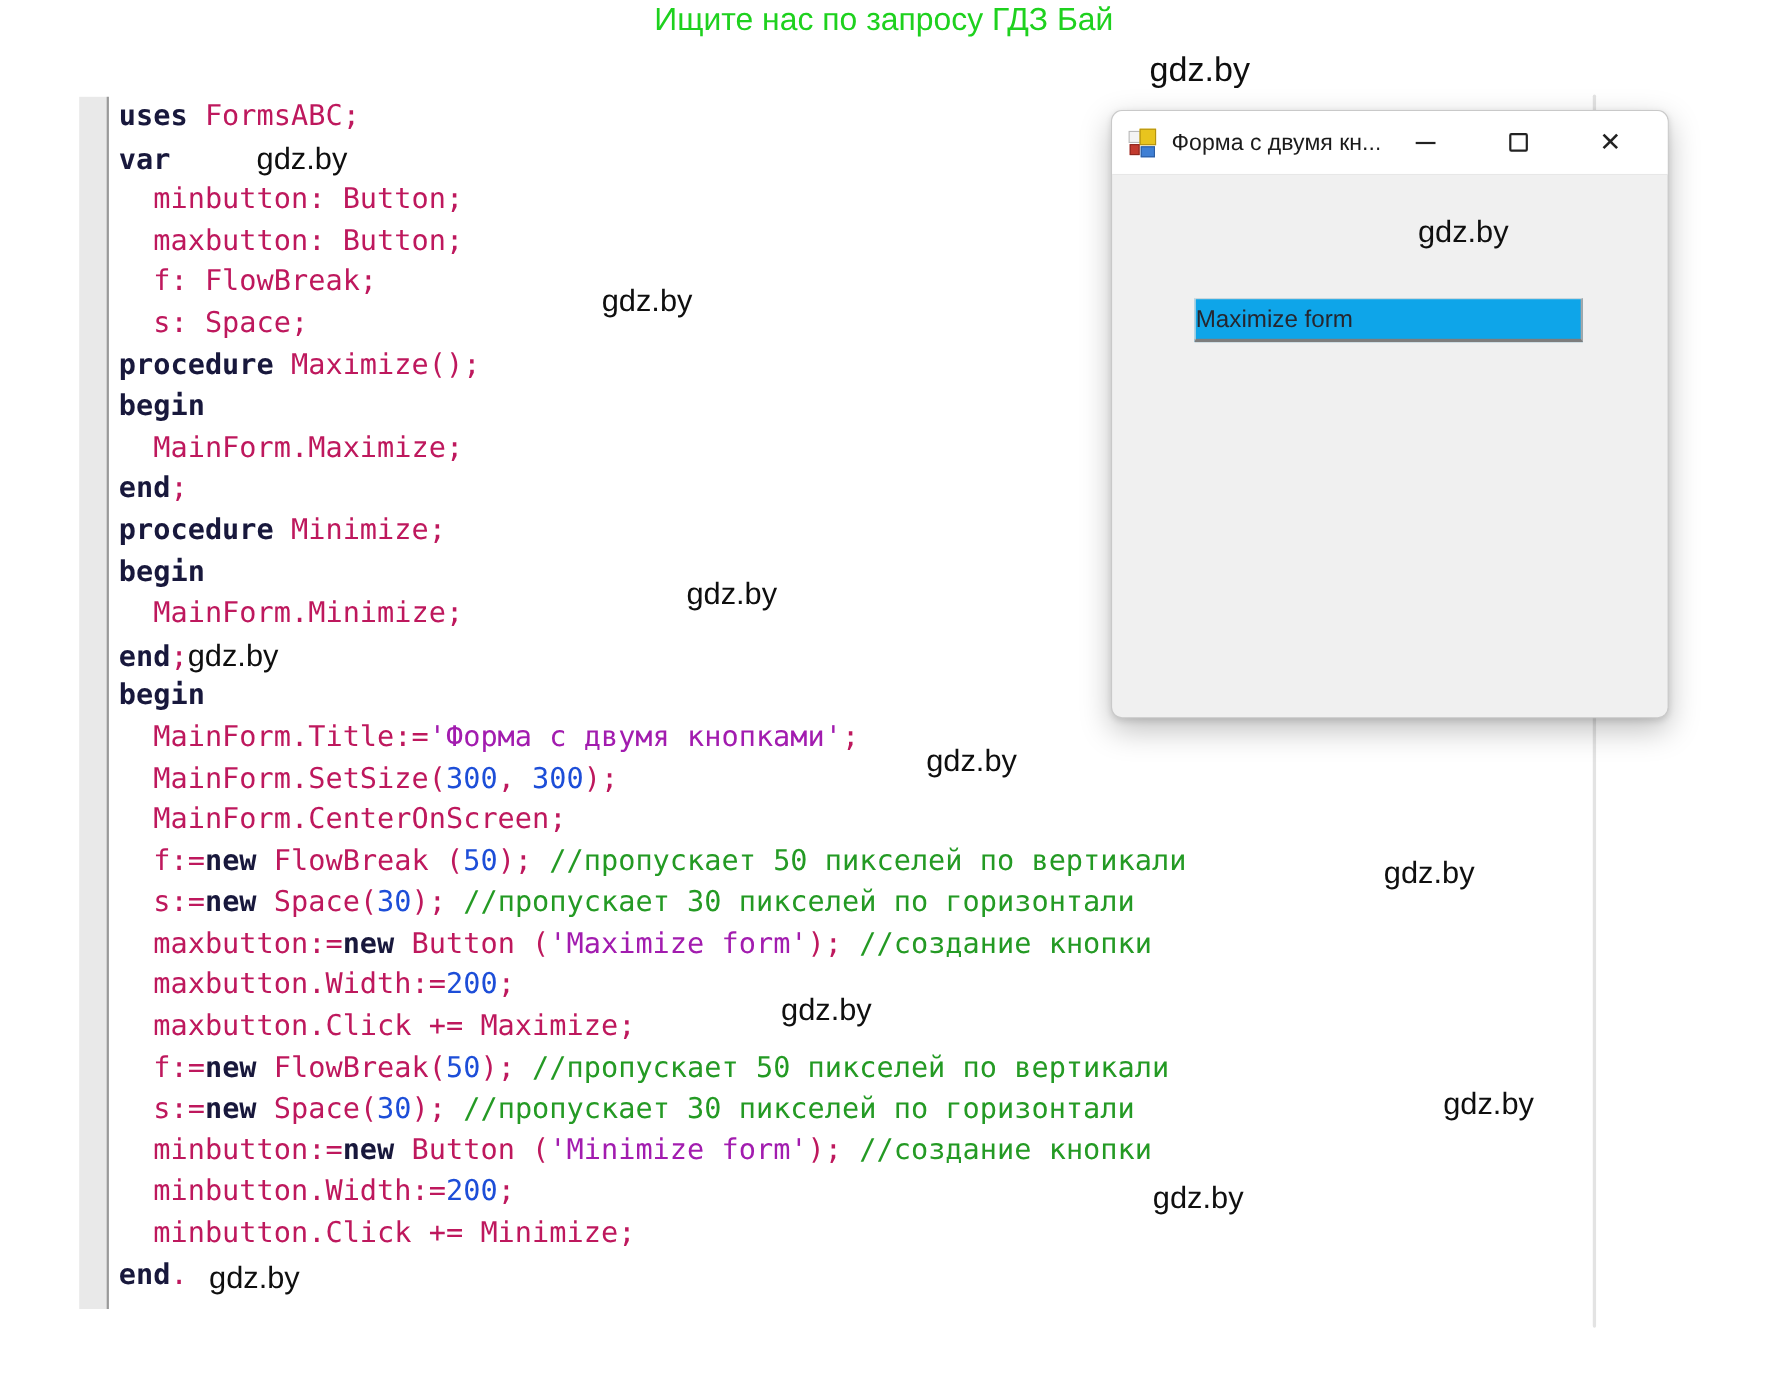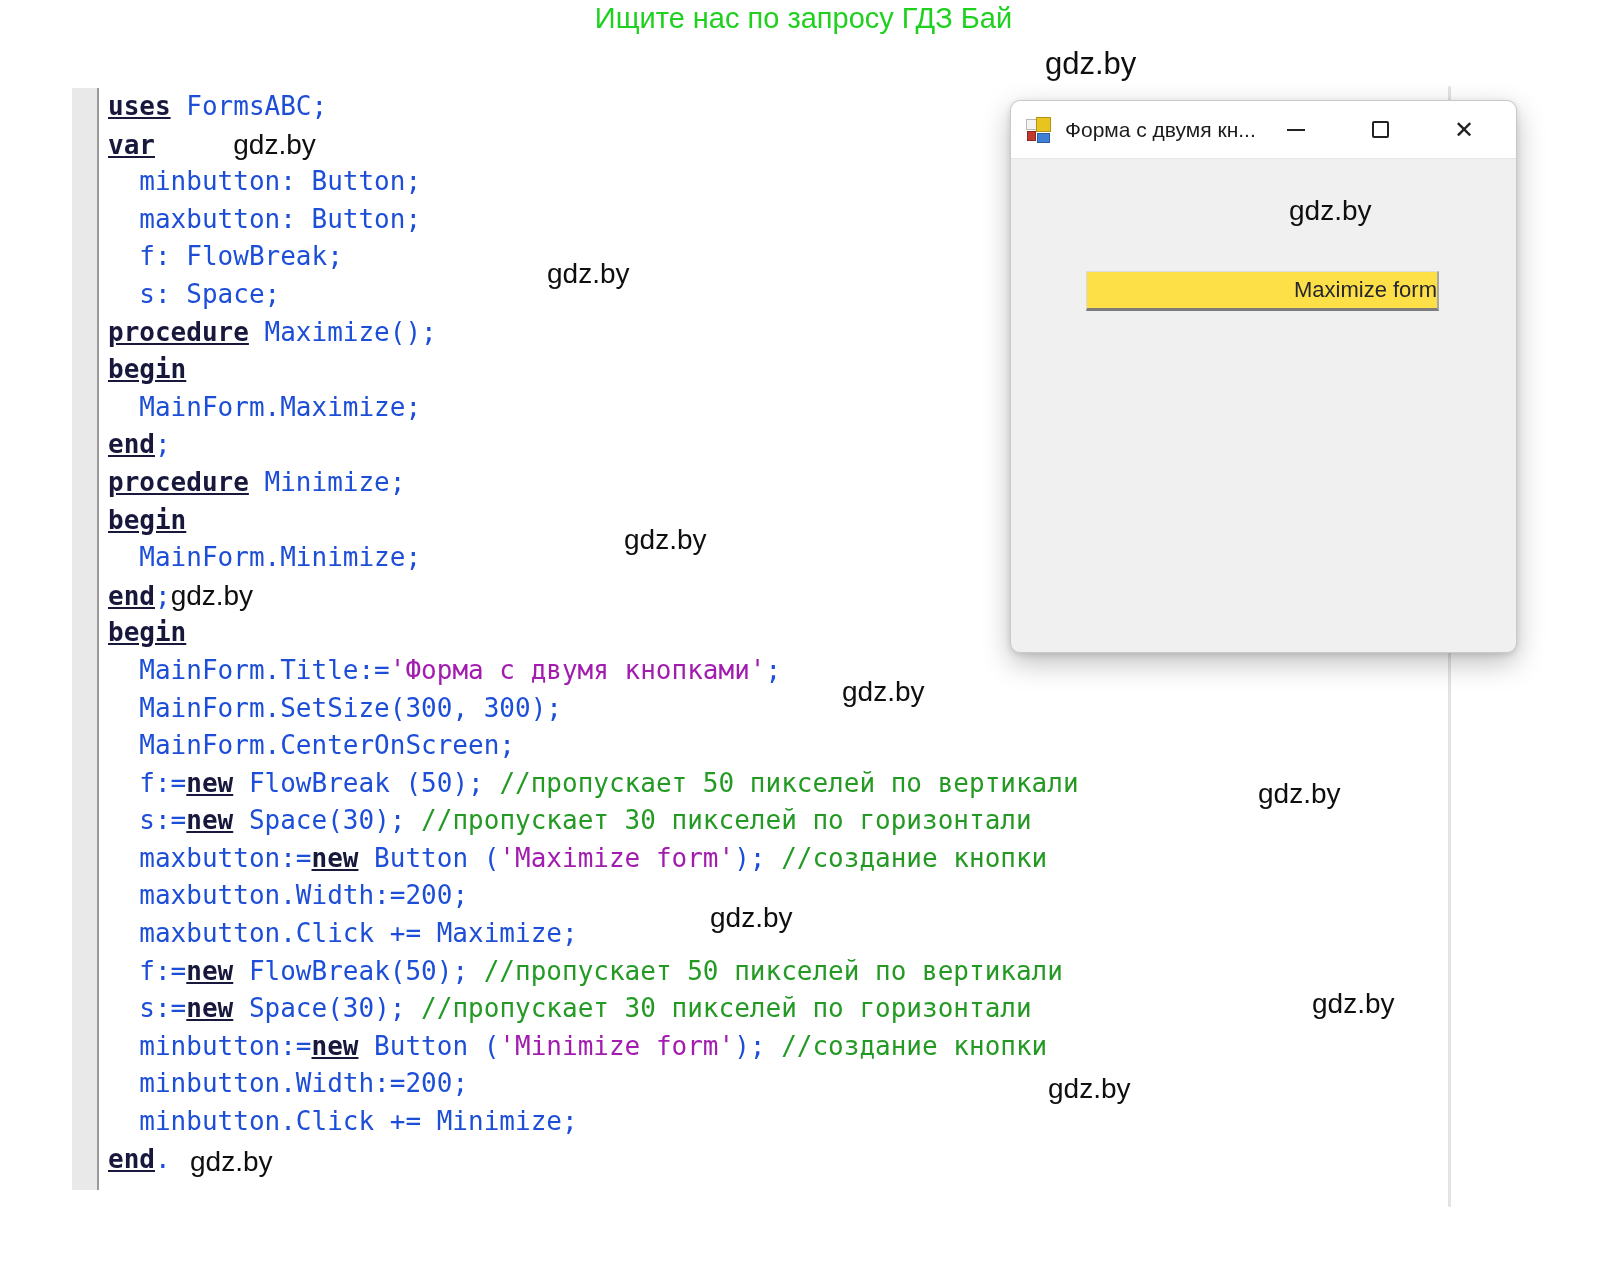--- a/index.html
+++ b/index.html
@@ -36,22 +36,22 @@
     position:absolute; left:1448px; top:86px; width:3px; height:1121px;
     background:#e3e3e3; border-radius:2px;
   }
   .code {
     position:absolute; left:108px; top:88px; width:1340px;
     font-family:"DejaVu Sans Mono","Liberation Mono",monospace;
     font-size:26px; line-height:37.6px; white-space:pre;
     color:#1e1e1e;
   }
   .ln { height:37.6px; }
-  .seg-k { font-weight:bold; color:#18183c;text-decoration:underline; }
-  .seg-p { color:#1d4ed8; }
+  .seg-k { font-weight:bold; color:#18183c; }
+  .seg-p { color:#be185d; }
   .seg-s { color:#a21caf; }
   .seg-n { color:#1d4ed8; }
   .seg-c { color:#249a24; }
   .seg-w {
     font-family:"Liberation Sans", sans-serif; font-size:28px;
     color:#0f0f0f; font-weight:normal;
   }
   
   .win {
     position:absolute; left:1010px; top:100px; width:507px; height:553px;
@@ -77,23 +77,23 @@
   .ctrls { display:flex; flex:0 0 auto; }
   .ctrl {
     width:84px; height:44px; display:flex; align-items:center; justify-content:center;
     cursor:default;
   }
   .glyph-min { display:block; width:18px; height:2px; background:#222; }
   .glyph-max { display:block; width:17px; height:17px; border:2px solid #222; border-radius:2px; }
   .glyph-close { font-size:24px; color:#222; line-height:1; font-weight:400; }
   .form-btn {
     position:absolute; left:75px; width:353px;
-    background:#fde047; color:#26262e;
+    background:#0ea5e9; color:#26262e;
     font-family:"Liberation Sans", sans-serif; font-size:22px;
-    text-align:right;
+    text-align:left;
   }
   .form-btn-max {
     top:170px; height:40px; line-height:36px;
     border:1px solid #dcdcdc;
     border-right:2px solid #a8a8a8;
     border-bottom:3px solid #7d7d7d;
   }
   .form-btn-min {
     top:336px; height:46px; line-height:40px;
     border:3px solid #3e3e3e;

